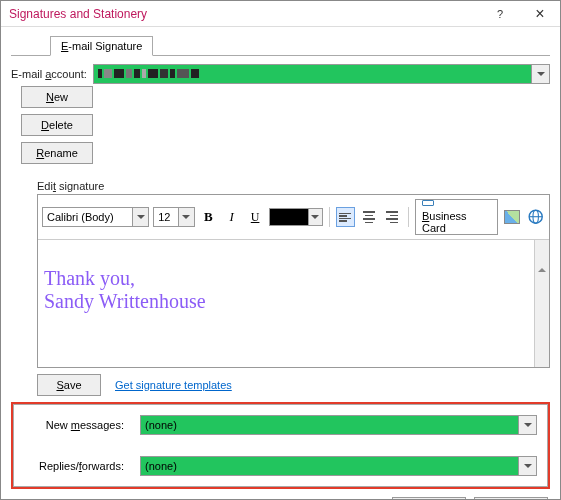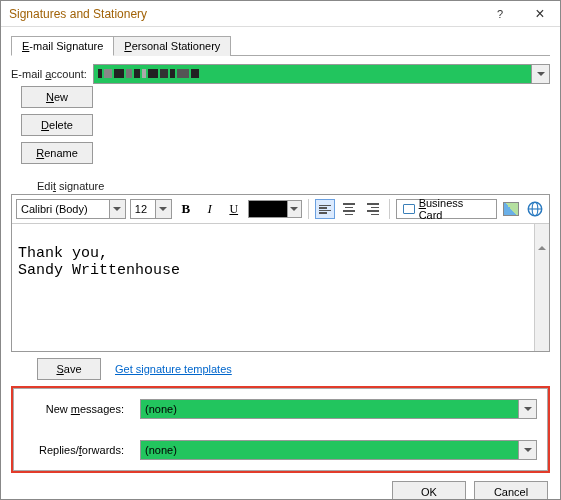--- a/index.html
+++ b/index.html
@@ -14,21 +14,21 @@
     border: 1px solid #888;
   }
   .titlebar {
     height: 26px;
     background: #fff;
     display: flex;
     align-items: center;
     padding-left: 8px;
     border-bottom: 1px solid #ddd;
   }
-  .titlebar-title { flex: 1; color: #a16207; font-size: 12px; }
+  .titlebar-title { flex: 1; color: #be185d; font-size: 12px; }
   .titlebar-btn {
     width: 40px;
     height: 25px;
     display: flex;
     align-items: center;
     justify-content: center;
     color: #333;
     background: transparent;
   }
   .content { padding: 6px 10px 0 10px; }
@@ -43,20 +43,21 @@
     border-bottom: none;
     background: #f0f0f0;
     position: relative;
     top: 1px;
     margin-right: -1px;
   }
   .tab.active {
     background: #fff;
     z-index: 1;
     border-bottom: 1px solid #fff;
+    margin-left: 39px;
   }
   .u { text-decoration: underline; text-decoration-thickness: 1px; }
   .row { display: flex; align-items: center; margin-top: 8px; }
   .label { margin-right: 6px; color: #222; }
   .combo {
     flex: 1;
     height: 20px;
     border: 1px solid #999;
     background: #22c55e;
     display: flex;
@@ -102,20 +103,21 @@
   .btn {
     width: 72px;
     height: 22px;
     border: 1px solid #999;
     background: #efefef;
     display: flex;
     align-items: center;
     justify-content: center;
   }
   .edit-area {
+    margin-left: 26px;
     margin-top: 2px;
     border: 1px solid #999;
     background: #fff;
     padding-top: 4px;
   }
   .toolbar {
     display: flex;
     align-items: center;
     gap: 4px;
     padding: 0 4px 4px 4px;
@@ -149,43 +151,43 @@
     background: #000;
   }
   .color-arrow {
     width: 14px; height: 18px;
     border: 1px solid #999; border-left: 0;
     background: #efefef;
     display: flex; align-items: center; justify-content: center;
   }
   .sep { width: 1px; height: 20px; background: #ccc; margin: 0 2px;}
   .biz-card {
-    height: 20px;
-    border: 1px solid #999;
-    background: #fff;
-    display: flex; align-items: center;
-    padding: 0 6px; gap: 4px;
+    height: 36px;
+    border: 1px solid #999;
+    background: #fff;
+    display: flex; align-items: flex-start;
+    padding: 0 6px; gap: 4px; flex-direction: column;
   }
   .biz-icon {
     width: 12px; height: 10px;
     border: 1px solid #3a7fb8;
     border-radius: 1px;
   }
   .pic-icon {
     width: 16px; height: 14px;
     background: linear-gradient(45deg,#6ab0e8 50%, #b5e0a0 50%);
     border: 1px solid #888;
   }
   .editor {
     height: 128px;
     border-top: 1px solid #ccc;
     padding: 4px 6px;
-    font-family: Liberation Mono, monospace;
-    font-size: 15px;
-    color: #000000;
+    font-family: Liberation Serif, serif;
+    font-size: 20px;
+    color: #8b5cf6;
     position: relative;
     white-space: pre-line;
   }
   .editor .scroll {
     position: absolute; right: 0; top: 0;
     width: 15px; height: 100%;
     background: #f0f0f0;
     border-left: 1px solid #ccc;
   }
   .save-row {
@@ -237,23 +239,20 @@
   <div class="titlebar-title">Signatures and Stationery</div>
   <div class="titlebar-btn">?</div>
   <div class="titlebar-btn" style="font-size:16px;">×</div>
 </div>
 
 <div class="content">
 
   <div class="tabs">
     <div class="tab active">
       <span class="u">E</span><span>-mail Signature</span>
-    </div>
-    <div class="tab">
-      <span class="u">P</span><span>ersonal Stationery</span>
     </div>
   </div>
 
   <div class="row">
     <span class="label">
       <span>E-mail </span><span class="u">a</span><span>ccount:</span>
     </span>
     <div class="combo">
       <span>
         <span class="redacted">

